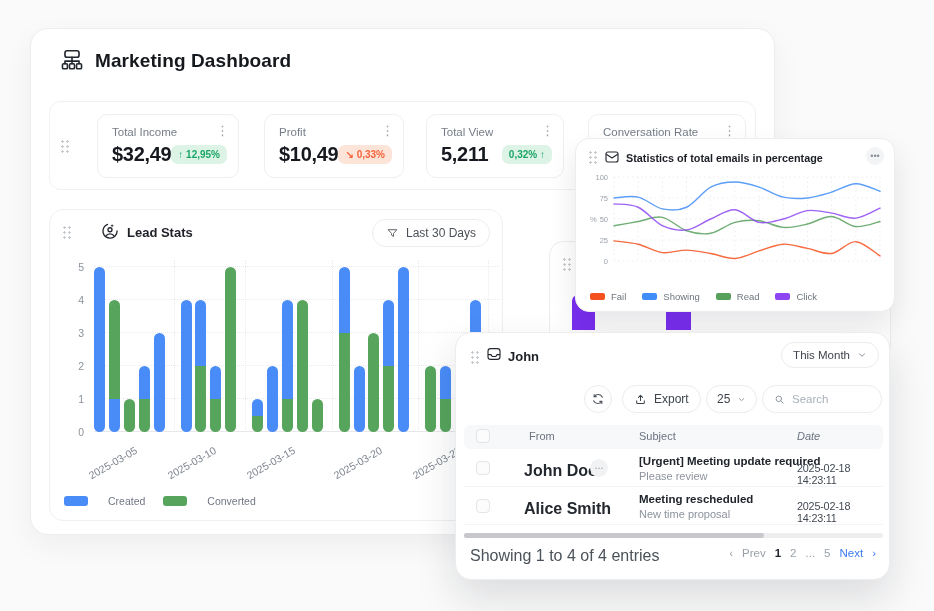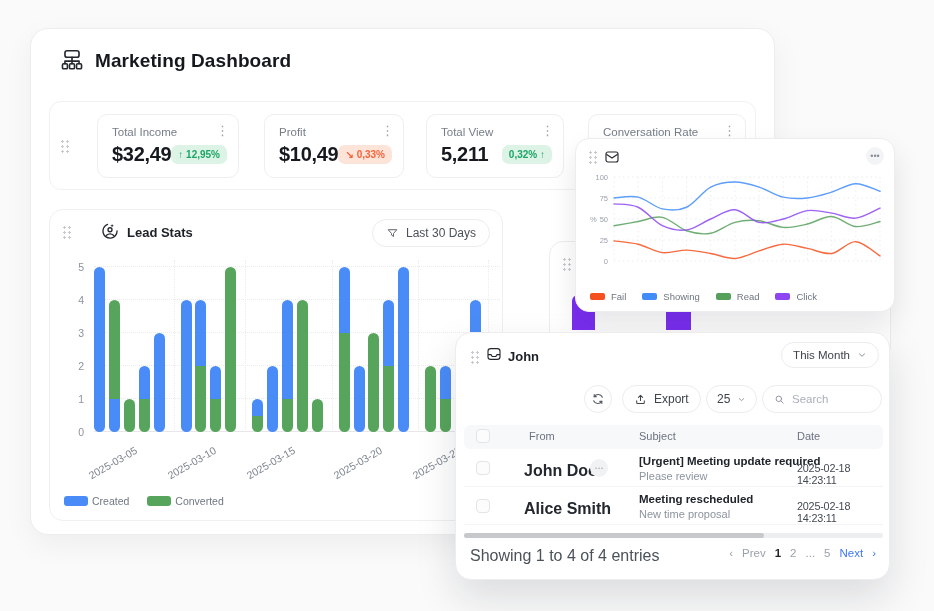--- a/index.html
+++ b/index.html
@@ -45,21 +45,21 @@
   #lead-yaxis .ytick { position: absolute; right: 0; width: 100%; text-align: right; font-size: 10.5px; color: #8b929c; }
   #lead-plot { position: absolute; left: 44px; top: 50px; width: 406px; height: 172px; }
   .grid-h { position: absolute; left: 0; right: 0; border-top: 1px dotted #ebebee; }
   .grid-h.base { border-top: 1px solid #e7e7ea; }
   .grid-v { position: absolute; top: 0; bottom: 0; border-left: 1px dotted #ececef; }
   .bar { position: absolute; bottom: 0; width: 11px; border-radius: 6px; overflow: hidden;
     display: flex; flex-direction: column-reverse; }
   .xlabel { position: absolute; top: 184px; width: 74px; text-align: right; font-size: 10.5px; color: #7d848f;
     transform: rotate(-30deg); transform-origin: 100% 0; }
   #lead-legend { position: absolute; left: 14px; bottom: 13px; display: flex; gap: 18px; align-items: center; }
-  .lg-item { display: flex; align-items: center; gap: 4px; font-size: 10.5px; color: #707784; }
+  .lg-item { display: flex; align-items: center; gap: 20px; font-size: 10.5px; color: #707784; }
   .lg-swatch { width: 24px; height: 10px; border-radius: 3px; }
 
   
   #fo-card { left: 518px; top: 212px; width: 342px; height: 120px; border-radius: 14px; z-index: 1; }
   #fo-card .drag-dots { left: 12px; top: 15px; }
   #fo-icon { position: absolute; left: 32px; top: 12px; }
   #fo-title { position: absolute; left: 56px; top: 15px; font-size: 13px; font-weight: 700; color: #1d2026; }
   .purple-bar { position: absolute; background: #7b2ff2; border-radius: 6px 6px 0 0; z-index: 2; }
   #purple-bar-1 { left: 572px; top: 295px; width: 23px; height: 35px; }
   #purple-bar-2 { left: 666px; top: 295px; width: 25px; height: 35px; }
@@ -308,20 +308,21 @@
 <div class="purple-bar" id="purple-bar-2"></div>
 
 <div class="card" id="stats-card">
   <span class="drag-dots"></span>
   <span id="stats-icon">
     <svg width="16" height="16" viewBox="0 0 24 24" fill="none" stroke="#23272e" stroke-width="1.7" stroke-linejoin="round">
       <rect x="3" y="4.5" width="18" height="15" rx="3"></rect>
       <path d="M3.5 8 L12 13.5 L20.5 8"></path>
     </svg>
   </span>
+  <div id="stats-title">Statistics of total emails in percentage</div>
   <div id="stats-menu">•••</div>
   <svg id="email-svg" width="308" height="108" viewBox="0 0 308 108">
       <line x1="32" y1="8" x2="32" y2="92" stroke="#ededf0" stroke-dasharray="1.5 3" stroke-width="1"></line>
       <line x1="56.18181818181819" y1="8" x2="56.18181818181819" y2="92" stroke="#ededf0" stroke-dasharray="1.5 3" stroke-width="1"></line>
       <line x1="80.36363636363637" y1="8" x2="80.36363636363637" y2="92" stroke="#ededf0" stroke-dasharray="1.5 3" stroke-width="1"></line>
       <line x1="104.54545454545455" y1="8" x2="104.54545454545455" y2="92" stroke="#ededf0" stroke-dasharray="1.5 3" stroke-width="1"></line>
       <line x1="128.72727272727275" y1="8" x2="128.72727272727275" y2="92" stroke="#ededf0" stroke-dasharray="1.5 3" stroke-width="1"></line>
       <line x1="152.90909090909093" y1="8" x2="152.90909090909093" y2="92" stroke="#ededf0" stroke-dasharray="1.5 3" stroke-width="1"></line>
       <line x1="177.0909090909091" y1="8" x2="177.0909090909091" y2="92" stroke="#ededf0" stroke-dasharray="1.5 3" stroke-width="1"></line>
       <line x1="201.27272727272728" y1="8" x2="201.27272727272728" y2="92" stroke="#ededf0" stroke-dasharray="1.5 3" stroke-width="1"></line>
@@ -411,21 +412,21 @@
       <circle cx="10.5" cy="10.5" r="6"></circle>
       <path d="M15.2 15.2 L20 20"></path>
     </svg>
     <input type="text" placeholder="Search" style="">
   </div>
 
   <div id="inbox-thead">
     <span class="cbox" style="left:12px;top:4px;"></span>
     <span class="th" style="left:65px;">From</span>
     <span class="th" style="left:175px;">Subject</span>
-    <span class="th" style="left:333px;">Date</span>
+    <span class="th" style="left:333px;font-style:italic;">Date</span>
   </div>
   <div id="inbox-rows">
       <div class="inbox-row" style="top: 116px;">
         <div class="cbox" style="left: 12px; top: 12px;"></div>
         <div class="row-from">John Doe</div>
         <div class="row-actions">⋯</div>
         <div class="row-subject">[Urgent] Meeting update required</div>
         <div class="row-preview">Please review</div>
         <div class="row-date">2025-02-18 14:23:11</div>
       </div>

